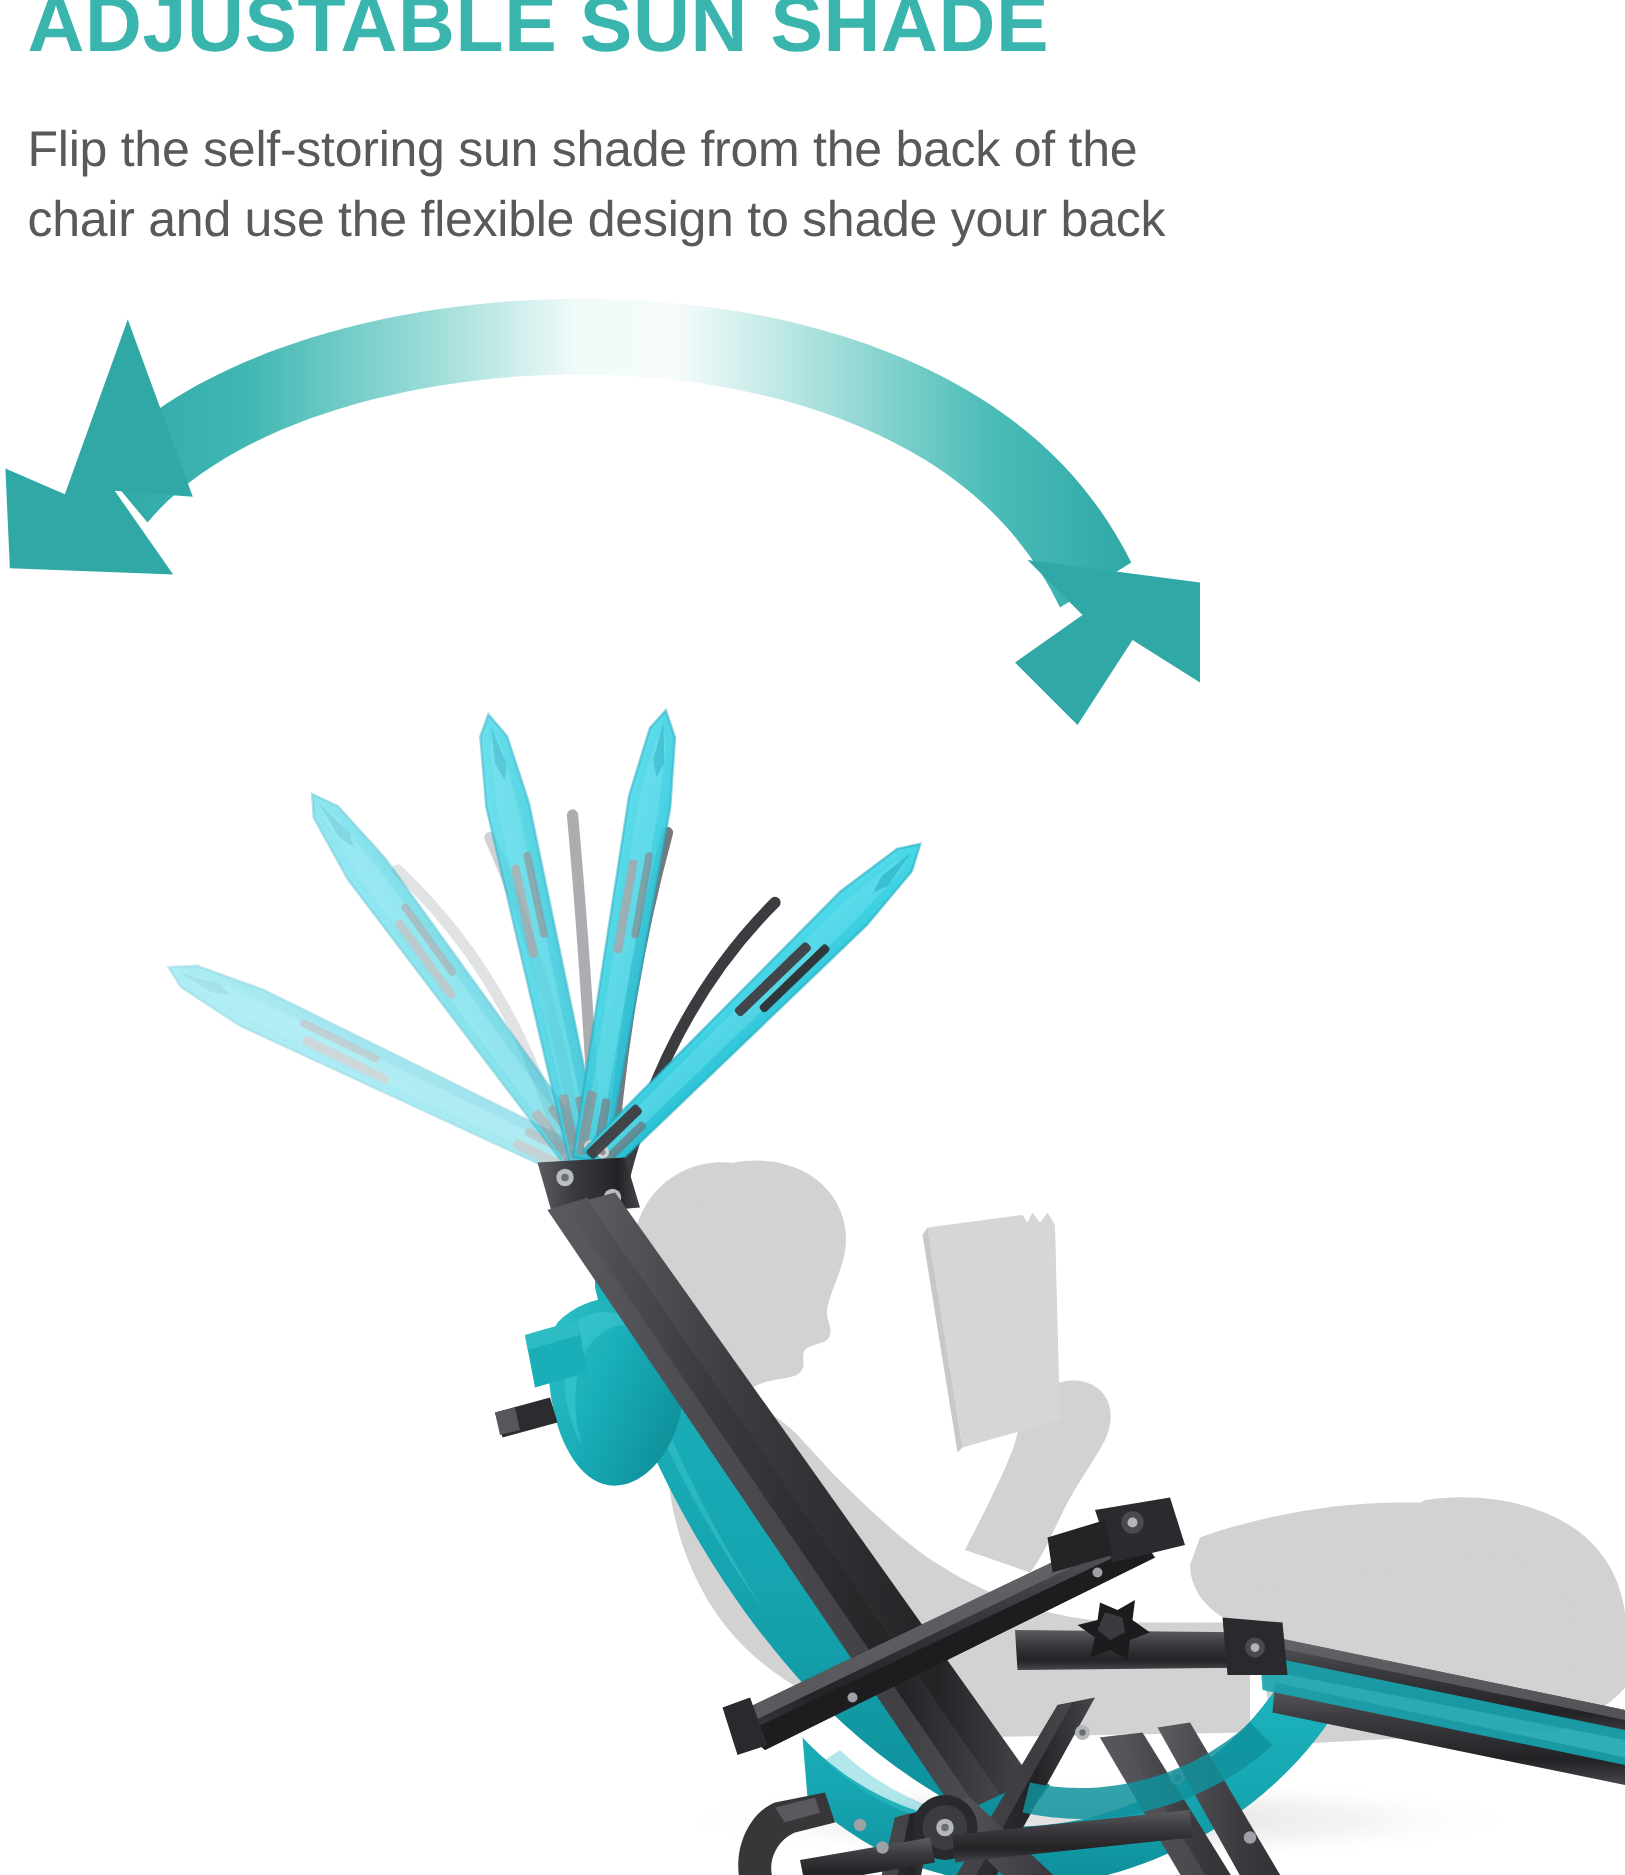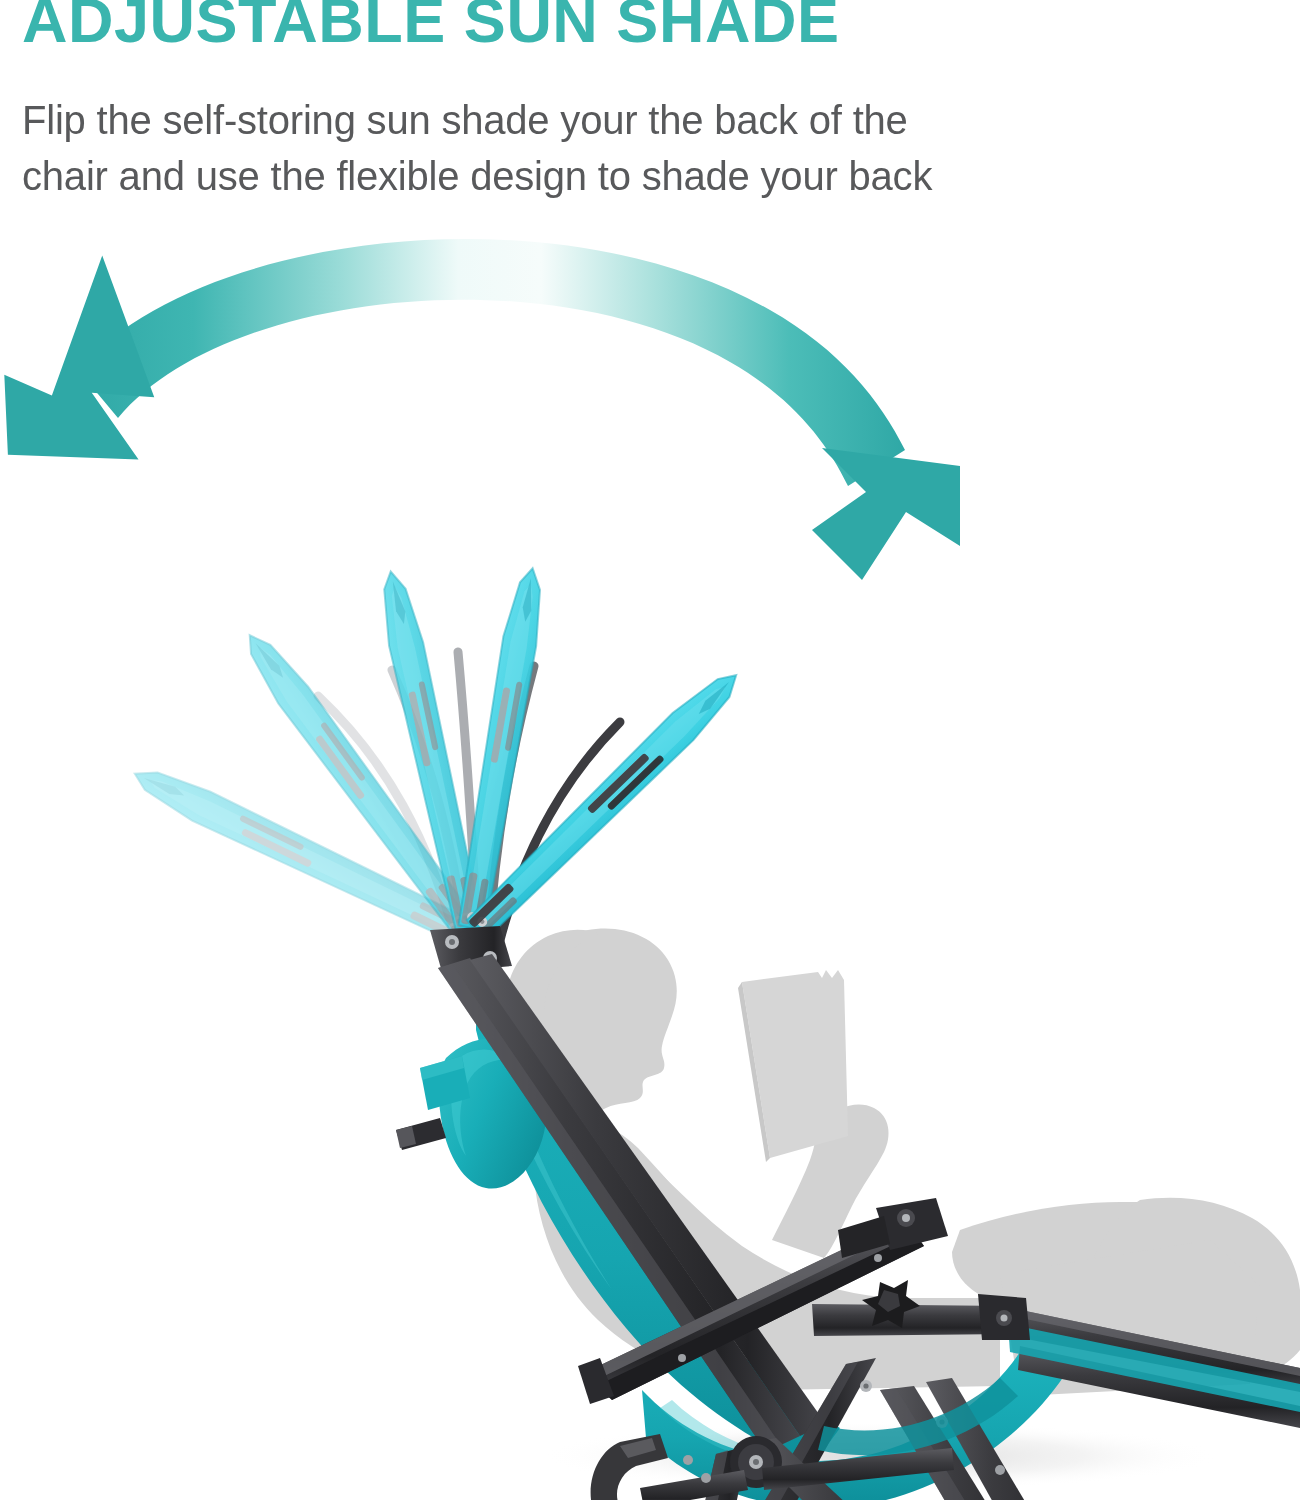--- a/index.html
+++ b/index.html
@@ -33,21 +33,21 @@
   .illus svg{display:block;width:1300px;height:1300px;}
 </style>
 </head>
 <body>
 
 <div id="stage">
 
   <div class="header">
     <div class="title">ADJUSTABLE SUN SHADE</div>
     <div class="subtitle">
-      <span>Flip the self-storing sun shade your the back of the</span>
+      <span>Flip the self-storing sun shade from the back of the</span>
       <span>chair and use the flexible design to shade your back</span>
     </div>
   </div>
 
   <div class="illus">
     <svg viewBox="0 0 1300 1300" xmlns="http://www.w3.org/2000/svg">
       <defs>
 
         <linearGradient id="gArc" x1="0" y1="0" x2="1" y2="0">
           <stop offset="0.00" stop-color="#2FA8A6"></stop>

